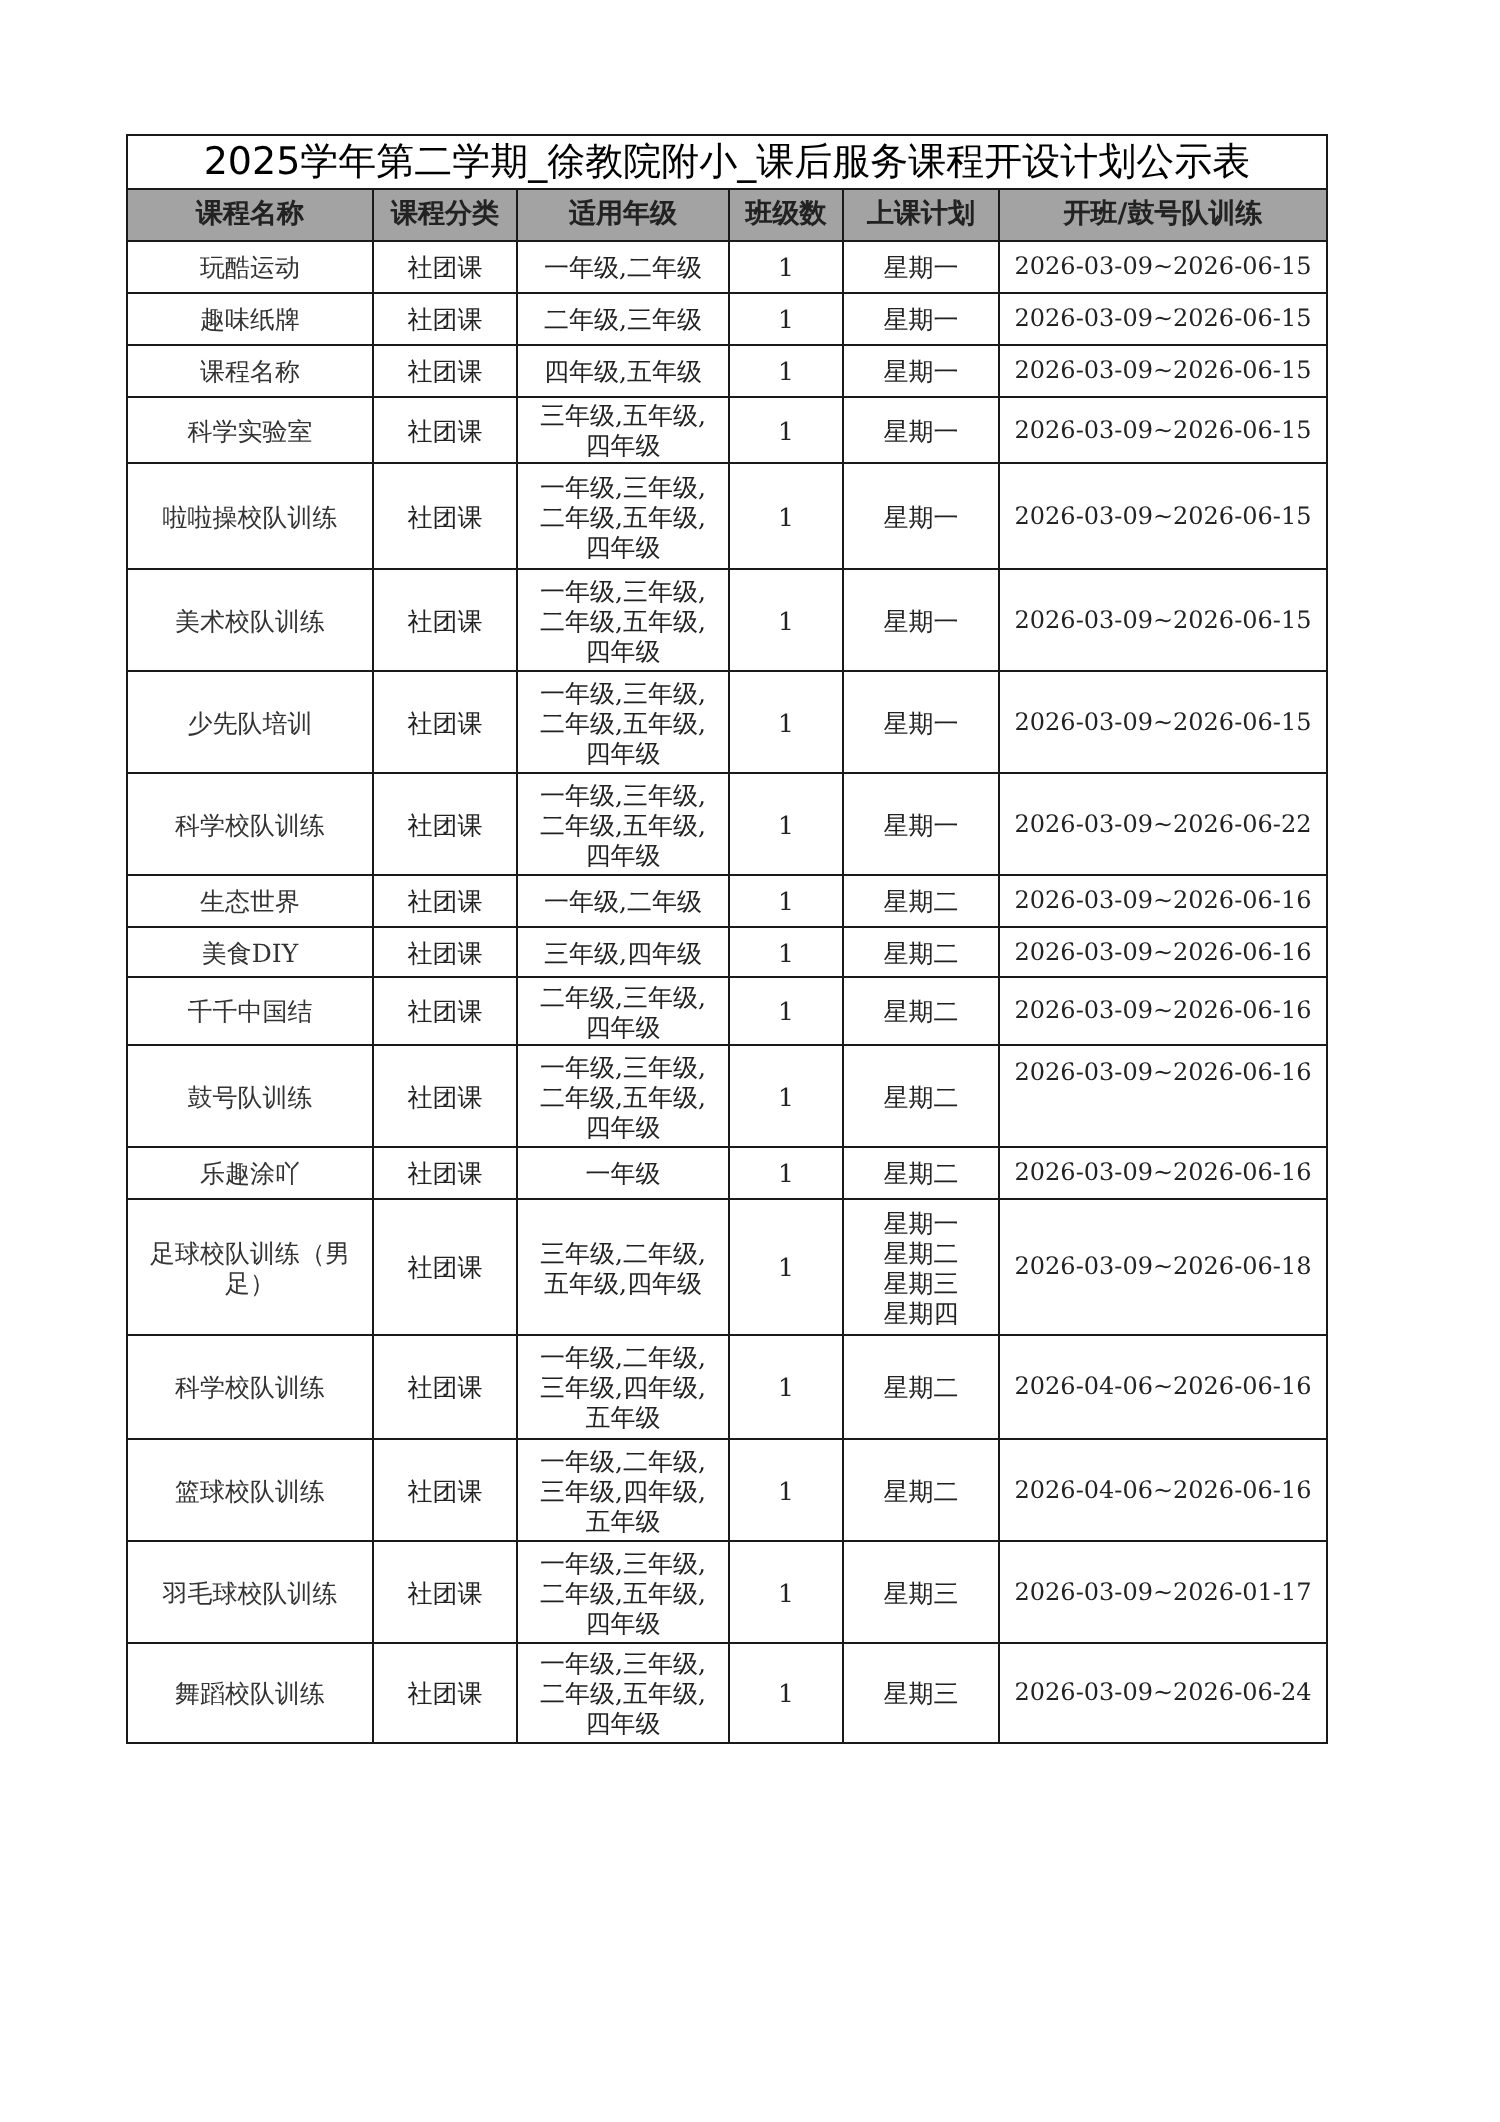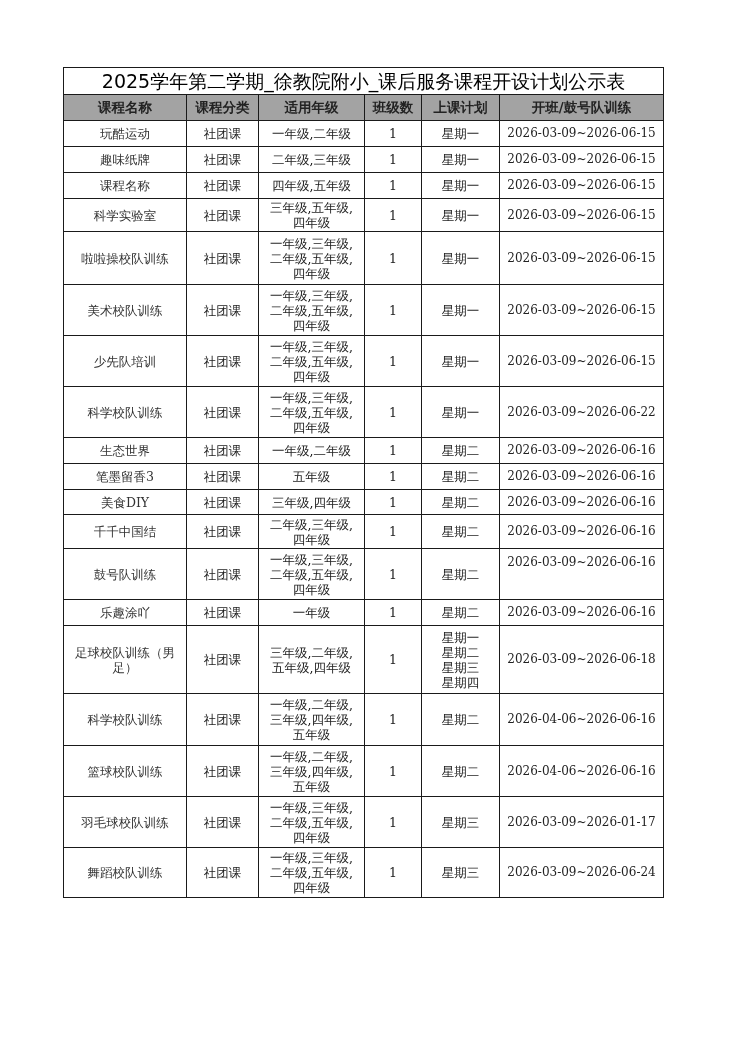--- a/index.html
+++ b/index.html
@@ -120,28 +120,20 @@
           <td class="date">2026-03-09~2026-06-22</td>
         </tr>
         <tr style="height: 26px;">
           <td class="name">生态世界</td>
           <td>社团课</td>
           <td class="grade multi">一年级,二年级</td>
           <td>1</td>
           <td class="multi">星期二</td>
           <td class="date">2026-03-09~2026-06-16</td>
         </tr>
-        <tr style="height: 26px;">
-          <td class="name">笔墨留香3</td>
-          <td>社团课</td>
-          <td class="grade multi">五年级</td>
-          <td>1</td>
-          <td class="multi">星期二</td>
-          <td class="date">2026-03-09~2026-06-16</td>
-        </tr>
         <tr style="height: 25px;">
           <td class="name">美食DIY</td>
           <td>社团课</td>
           <td class="grade multi">三年级,四年级</td>
           <td>1</td>
           <td class="multi">星期二</td>
           <td class="date">2026-03-09~2026-06-16</td>
         </tr>
         <tr style="height: 34px;">
           <td class="name">千千中国结</td>

